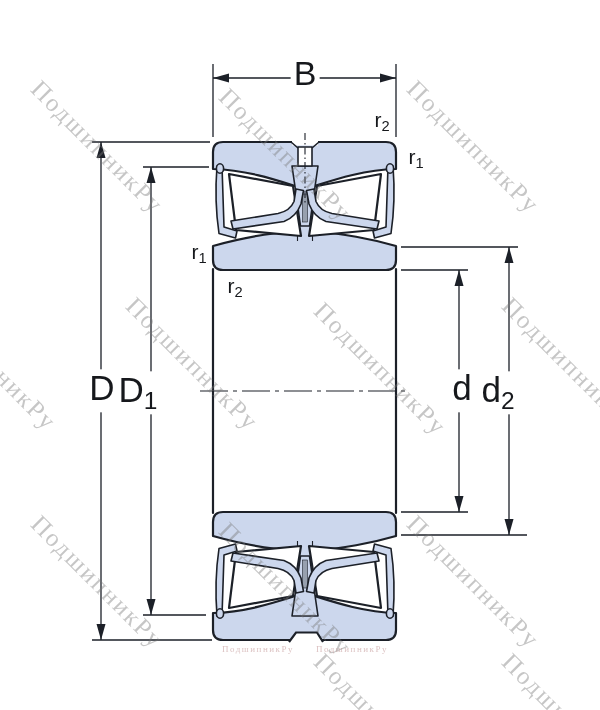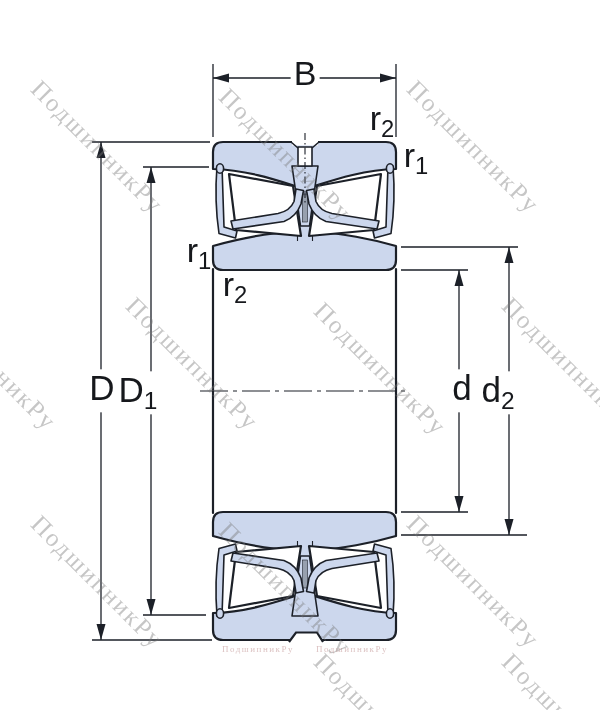--- a/index.html
+++ b/index.html
@@ -15,21 +15,21 @@
   .s2f{stroke:var(--line-col);stroke-width:2.2;stroke-linejoin:round;}
   .s16{stroke:var(--line-col);stroke-width:1.6;stroke-linejoin:round;}
   .s1{stroke:var(--line-col);stroke-width:1.1;fill:none;}
   .dim{stroke:var(--line-col);stroke-width:1.3;fill:none;}
   .ah{fill:var(--line-col);stroke:none;}
   
   .dim-label{position:absolute;z-index:4;transform:translate(-50%,-50%);
      color:var(--dim-text);font-size:35px;line-height:1;background:#fff;padding:1px 3px;
      white-space:nowrap;}
   .dim-label sub{font-size:.7em;vertical-align:-0.28em;line-height:1;}
-  .r-label{background:transparent;font-size:34px;padding:0;}
+  .r-label{background:transparent;font-size:21px;padding:0;}
   .b-label{font-size:34px;}
   
   .wm{position:absolute;z-index:3;transform:rotate(45deg);transform-origin:0 0;
       font-family:"Liberation Serif",serif;font-size:25px;letter-spacing:2px;
       color:var(--wm-color);white-space:nowrap;pointer-events:none;}
   .footmark{position:absolute;z-index:3;font-family:"Liberation Serif",serif;
       font-size:9px;letter-spacing:1.5px;color:var(--foot-color);white-space:nowrap;
       pointer-events:none;}
 </style>
 </head>

